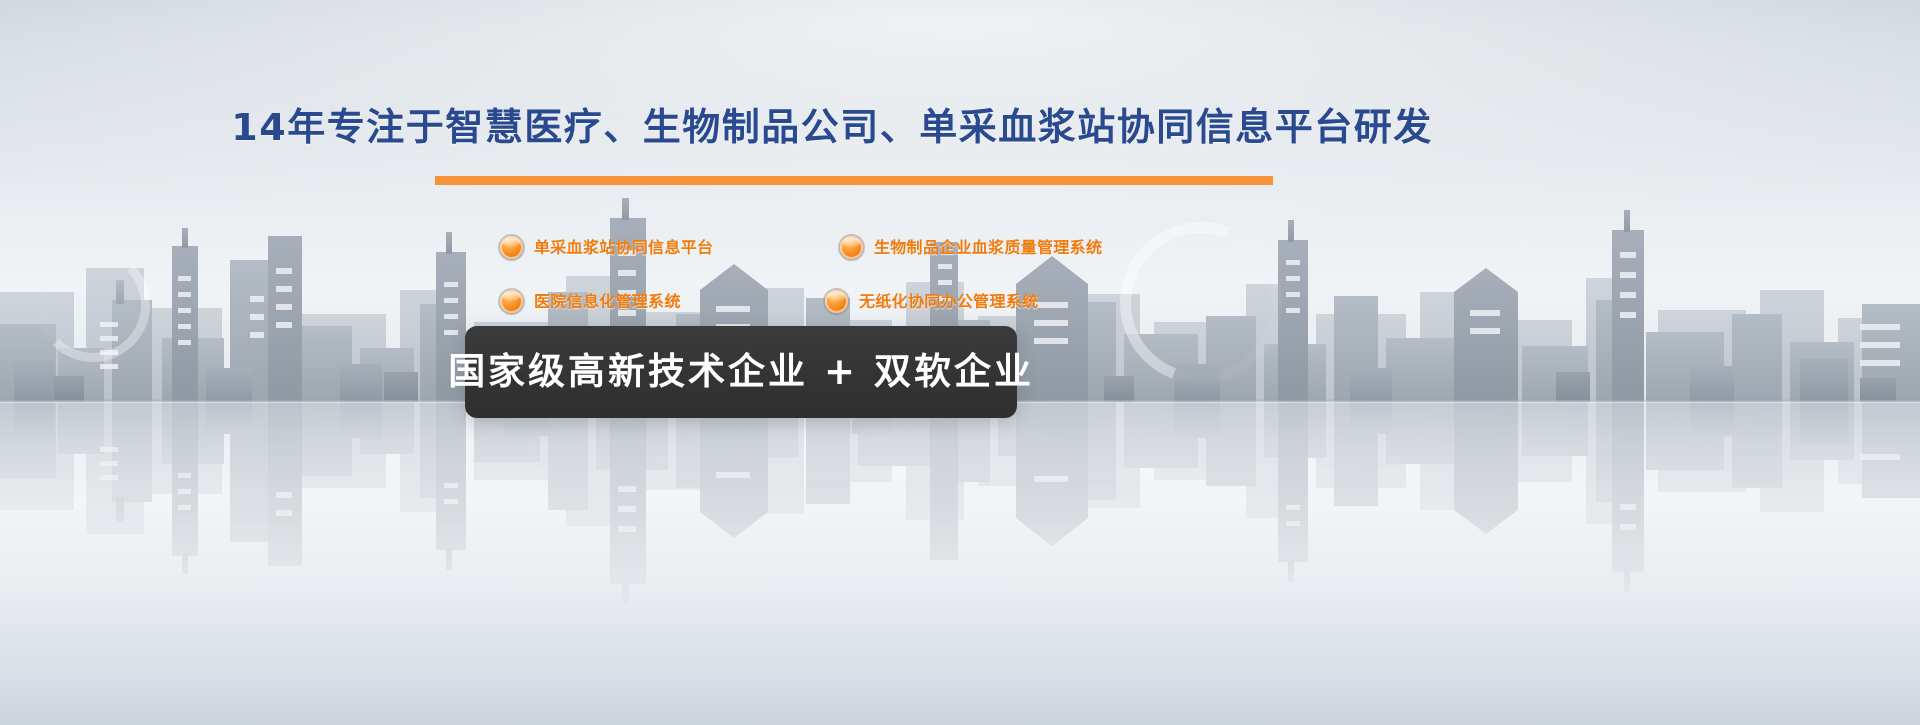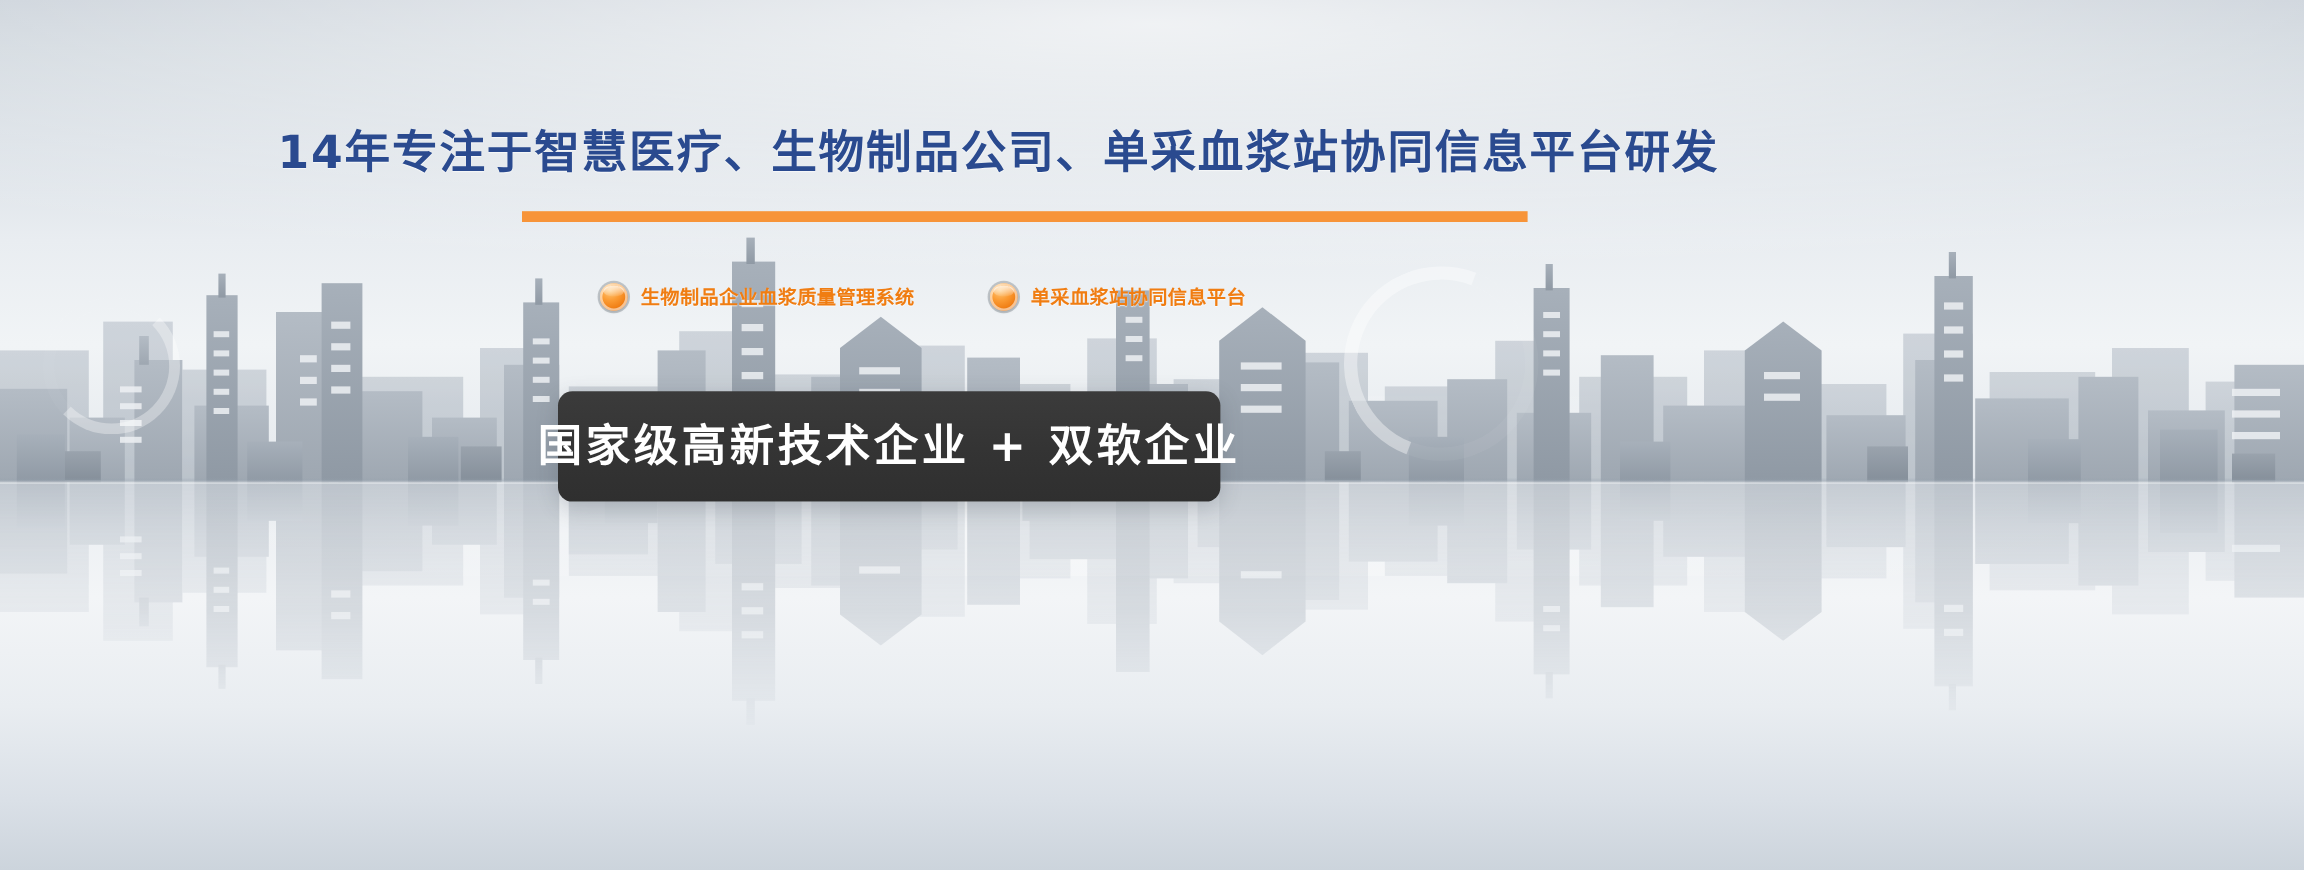--- a/index.html
+++ b/index.html
@@ -439,27 +439,37 @@
   <div class="content">
 
     <div class="headline-wrap">
       <div class="headline">14年专注于智慧医疗、生物制品公司、单采血浆站协同信息平台研发</div>
     </div>
 
     <div class="headline-rule"></div>
 
     <div class="features">
       <div class="feature-row">
+        <div class="feature col2">
+          <span class="bullet-icon"></span>
+          <span class="feature-label">单采血浆站协同信息平台</span>
+        </div>
         <div class="feature col1">
           <span class="bullet-icon"></span>
           <span class="feature-label">生物制品企业血浆质量管理系统</span>
         </div>
+      </div>
+      <div class="feature-row">
+        <div class="feature col1">
+          <span class="bullet-icon"></span>
+          <span class="feature-label">医院信息化管理系统</span>
+        </div>
         <div class="feature col2">
           <span class="bullet-icon"></span>
-          <span class="feature-label">单采血浆站协同信息平台</span>
+          <span class="feature-label">无纸化协同办公管理系统</span>
         </div>
       </div>
     </div>
 
     <div class="badge">
       <span class="badge-text">国家级高新技术企业 + 双软企业</span>
     </div>
 
   </div>
 </div>

